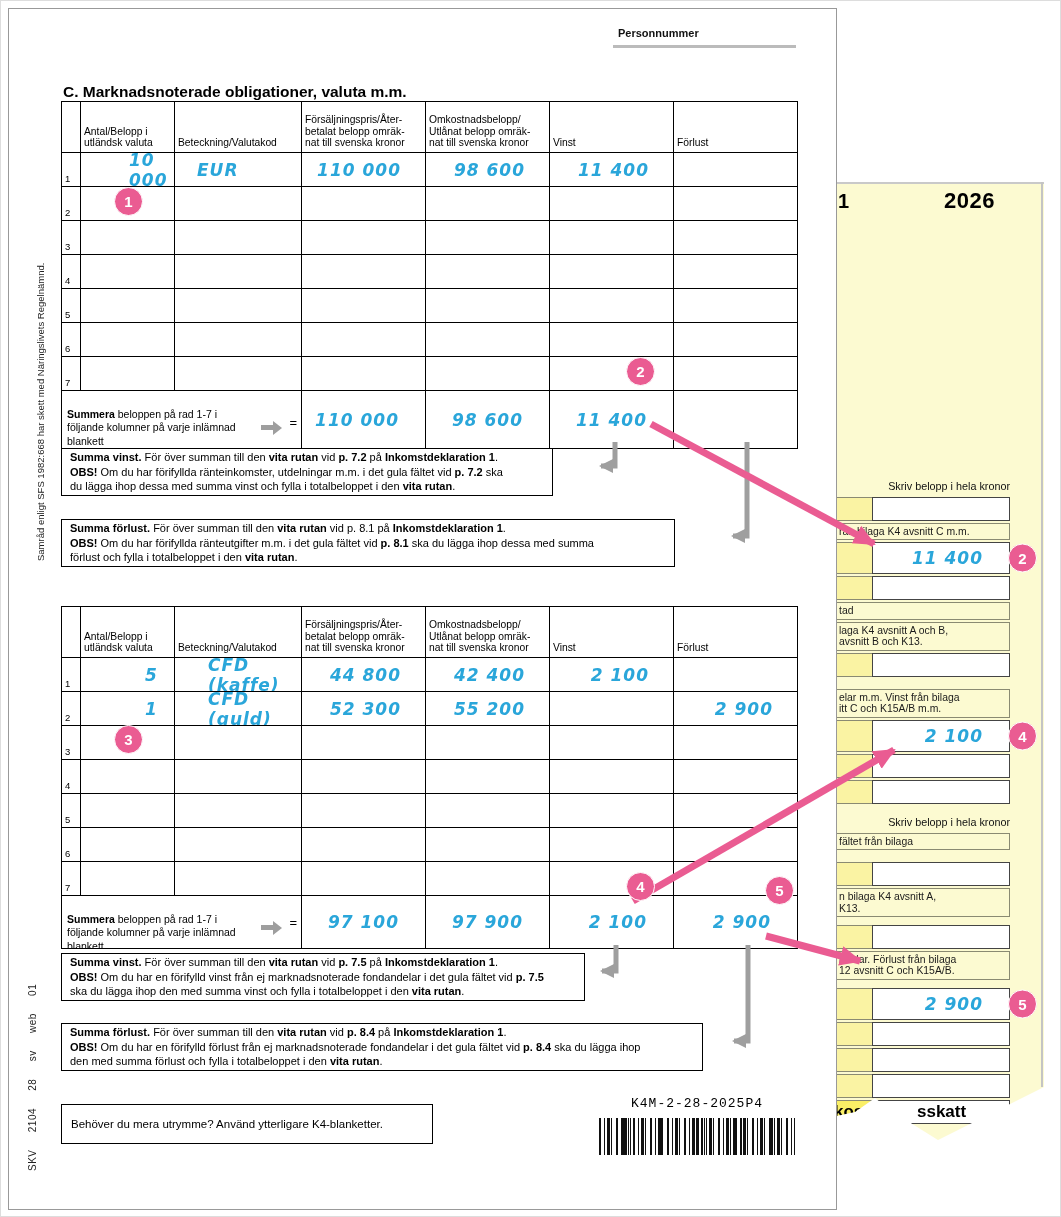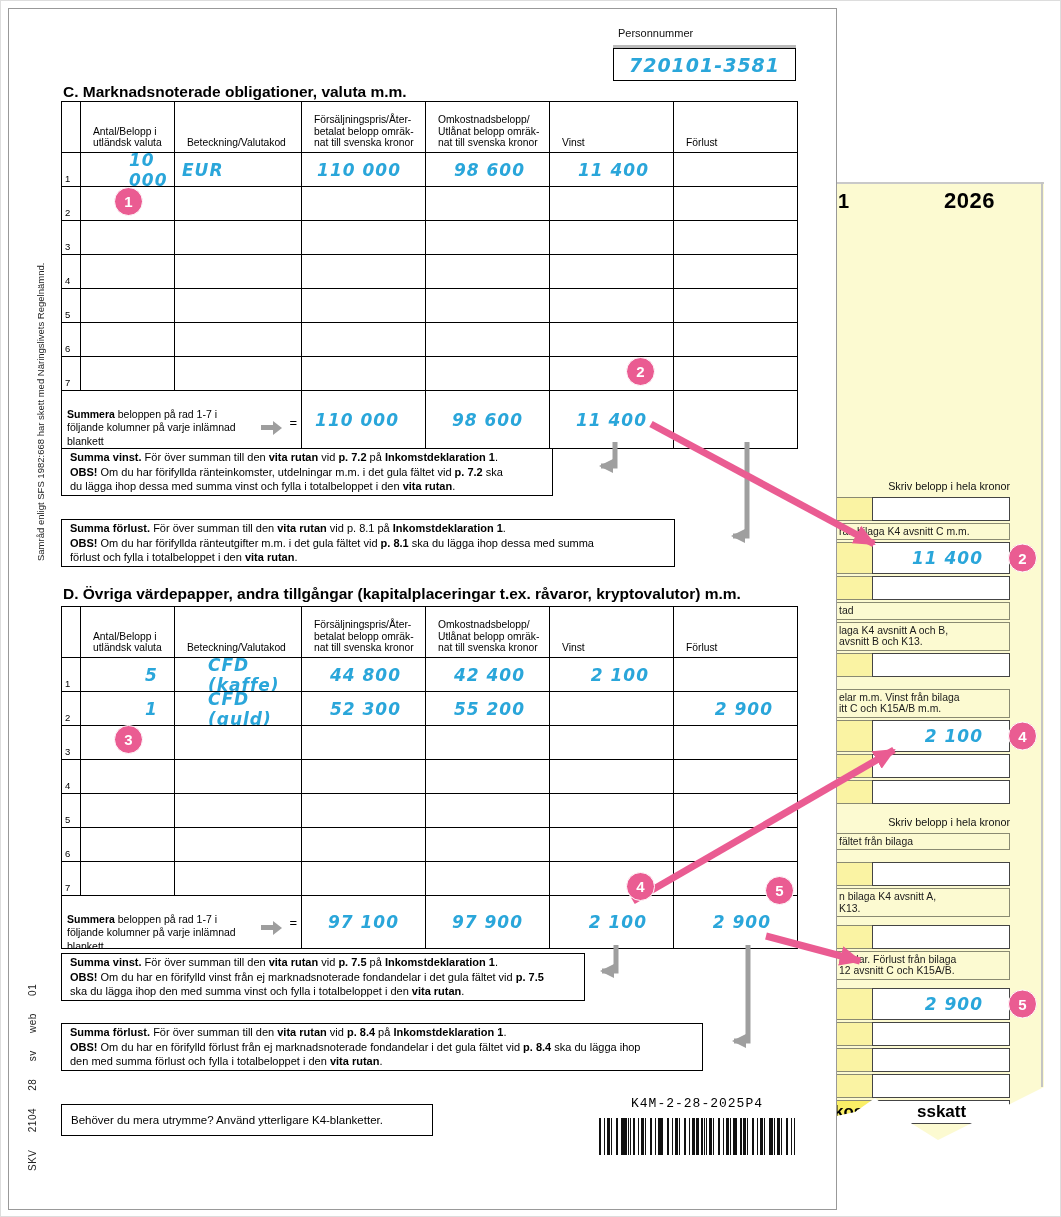--- a/index.html
+++ b/index.html
@@ -28,51 +28,51 @@
   .yforlust .yrow:nth-child(2){margin-top:12px;}
   .yforlust .yrow:nth-child(4){margin-top:8px;}
   .yforlust .yrow:nth-child(6){margin-top:8px;}
   .yfrag{position:absolute;font-weight:bold;font-size:17px;color:#000;top:920px;}
   .yfrag.left{left:2px;}
   .yfrag.right{left:85px;}
   .yval{font-size:16px;}
 
   
   .page{position:absolute;left:8px;top:8px;width:827px;height:1200px;background:#fff;border:1px solid #999;z-index:2;}
-  .pnr-label{position:absolute;left:609px;top:18px;font-size:11px;color:#111;}
+  .pnr-label{position:absolute;left:609px;top:18px;font-size:11px;color:#111;font-weight:bold;}
   .pnr-shadow{position:absolute;left:604px;top:36px;width:183px;height:3px;background:#bbb;}
   .pnr-box{position:absolute;left:604px;top:39px;width:183px;height:33px;border:1.5px solid #000;box-sizing:border-box;
            display:flex;align-items:center;justify-content:center;}
   .sec-title{position:absolute;font-size:15.5px;font-weight:bold;color:#000;}
 
   .ftable{position:absolute;left:52px;width:735px;border:1.5px solid #000;box-sizing:content-box;background:#fff;}
   .frow{display:flex;border-top:1px solid #000;}
   .frow.head{border-top:none;height:50px;}
   .frow.data{height:33px;}
   .frow.sum{height:57px;}
   .frow.sum.sum-d{height:52px;}
   .fcell{border-left:1px solid #000;box-sizing:border-box;overflow:hidden;}
   .fcell:first-child{border-left:none;}
   .w0{width:18px;}.w1{width:94px;padding-left:48px;}.w2{width:127px;}.w3{width:124px;}.w4{width:124px;}.w5{width:124px;}.w6{flex:1;}
-  .frow.head .fcell{display:flex;align-items:flex-end;padding:2px 2px 3px 12px;font-size:10.3px;line-height:1.13;white-space:pre-line;color:#000;}
+  .frow.head .fcell{display:flex;align-items:flex-end;padding:2px 2px 3px 3px;font-size:10.3px;line-height:1.13;white-space:pre-line;color:#000;}
   .frow.data .fcell{display:flex;align-items:center;}
   .cell-rownum{align-items:flex-end !important;padding:0 0 2px 3px;font-size:9.5px;color:#000;}
   .cell-val{justify-content:flex-end;padding-right:24px;}
   .cell-center{justify-content:center;padding-right:0;}
-  .bet-left{justify-content:flex-start;padding-left:7px;}
+  .bet-left{justify-content:flex-start;padding-left:22px;}
   .bet-center{justify-content:center;padding-left:33px;}
   .sumlabel{width:239px;position:relative;padding:3px 5px;font-size:10.5px;line-height:1.3;white-space:pre-line;box-sizing:border-box;}
   .sumcell{display:flex;align-items:center;justify-content:flex-end;padding-right:26px;}
   .garrow{position:absolute;right:28px;bottom:18px;width:12px;height:5px;background:#9e9e9e;}
   .garrow::after{content:'';position:absolute;left:12px;top:-4.5px;border-left:9px solid #9e9e9e;border-top:7px solid transparent;border-bottom:7px solid transparent;}
   .eq{position:absolute;right:4px;bottom:16px;font-size:13px;color:#000;}
 
   .note{position:absolute;border:1.5px solid #000;background:#fff;padding:1px 8px;font-size:11px;line-height:1.32;white-space:pre-line;color:#000;box-sizing:border-box;}
   .note b{font-weight:bold;}
-  .morebox{position:absolute;left:52px;top:1095px;width:372px;height:32px;border:1.5px solid #000;box-sizing:border-box;
+  .morebox{position:absolute;left:52px;top:1095px;width:372px;height:40px;border:1.5px solid #000;box-sizing:border-box;
            display:flex;align-items:center;padding-left:9px;font-size:11.5px;}
   .bclabel{position:absolute;left:590px;top:1087px;width:196px;text-align:center;font-family:"Liberation Mono",monospace;font-size:13px;letter-spacing:1px;}
   .barcode{position:absolute;left:590px;top:1109px;width:196px;height:37px;background-color:#fff;
     background-image:
       repeating-linear-gradient(90deg,#111 0 2px,rgba(0,0,0,0) 2px 5px,#111 5px 6px,rgba(0,0,0,0) 6px 8px,#111 8px 11px,rgba(0,0,0,0) 11px 12px,#111 12px 13px,rgba(0,0,0,0) 13px 17px),
       repeating-linear-gradient(90deg,rgba(0,0,0,0) 0 23px,#111 23px 26px,rgba(0,0,0,0) 26px 31px,#111 31px 32px,rgba(0,0,0,0) 32px 37px);}
   .vtext{position:absolute;transform:rotate(-90deg);transform-origin:0 0;white-space:nowrap;color:#222;}
   .vtext.samrad{left:26px;top:552px;font-size:9.5px;}
   .vtext.skv{left:18px;top:1162px;font-size:10px;word-spacing:14px;letter-spacing:.5px;}
 
@@ -230,23 +230,20 @@
     <div class="yfrag left">kost</div>
     <div class="yfrag right">sskatt</div>
   </div>
 
   <div class="page">
     <div class="vtext samrad">Samråd enligt SFS 1982:668 har skett med Näringslivets Regelnämnd.</div>
     <div class="vtext skv">SKV 2104 28 sv web 01</div>
 
     <div class="pnr-label">Personnummer</div>
     <div class="pnr-shadow"></div>
-    <div class="pnr-box">
-      <span class="hw">720101-3581</span>
-    </div>
 
     <div class="sec-title" style="left:54px;top:74px;">C. Marknadsnoterade obligationer, valuta m.m.</div>
     <div class="ftable" style="top:92px;">
       <div class="frow head">
         <div class="fcell w0"></div>
         <div class="fcell w1">Antal/Belopp i
 utländsk valuta</div>
         <div class="fcell w2">Beteckning/Valutakod</div>
         <div class="fcell w3">Försäljningspris/Åter-
 betalat belopp omräk-
@@ -350,21 +347,20 @@
           </div>
       </div>
     </div>
     <div class="note" style="left:52px;top:439px;width:492px;"><b>Summa vinst.</b><span> För över summan till den </span><b>vita rutan</b><span> vid </span><b>p. 7.2</b><span> på </span><b>Inkomstdeklaration 1</b><span>.
 </span><b>OBS!</b><span> Om du har förifyllda ränteinkomster, utdelningar m.m. i det gula fältet vid </span><b>p. 7.2</b><span> ska
 du lägga ihop dessa med summa vinst och fylla i totalbeloppet i den </span><b>vita rutan</b><span>.</span></div>
     <div class="note" style="left:52px;top:510px;width:614px;"><b>Summa förlust.</b><span> För över summan till den </span><b>vita rutan</b><span> vid p. 8.1 på </span><b>Inkomstdeklaration 1</b><span>.
 </span><b>OBS!</b><span> Om du har förifyllda ränteutgifter m.m. i det gula fältet vid </span><b>p. 8.1</b><span> ska du lägga ihop dessa med summa
 förlust och fylla i totalbeloppet i den </span><b>vita rutan</b><span>.</span></div>
 
-    <div class="sec-title" style="left:54px;top:576px;">D. Övriga värdepapper, andra tillgångar (kapitalplaceringar t.ex. råvaror, kryptovalutor) m.m.</div>
     <div class="ftable" style="top:597px;">
       <div class="frow head">
         <div class="fcell w0"></div>
         <div class="fcell w1">Antal/Belopp i
 utländsk valuta</div>
         <div class="fcell w2">Beteckning/Valutakod</div>
         <div class="fcell w3">Försäljningspris/Åter-
 betalat belopp omräk-
 nat till svenska kronor</div>
         <div class="fcell w4">Omkostnadsbelopp/

